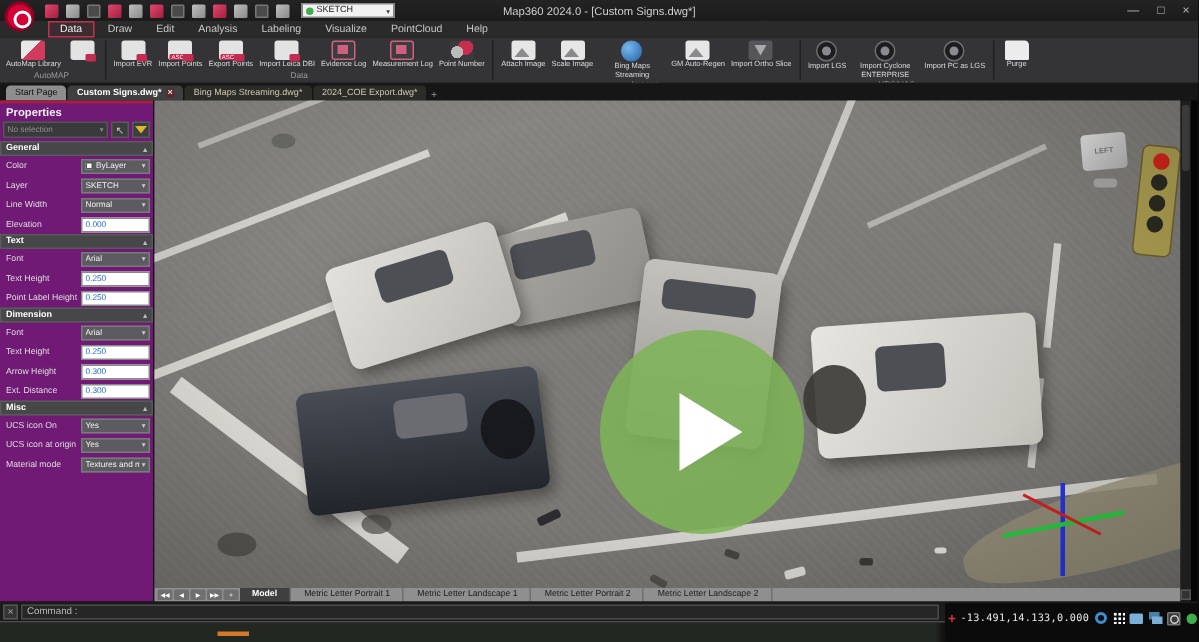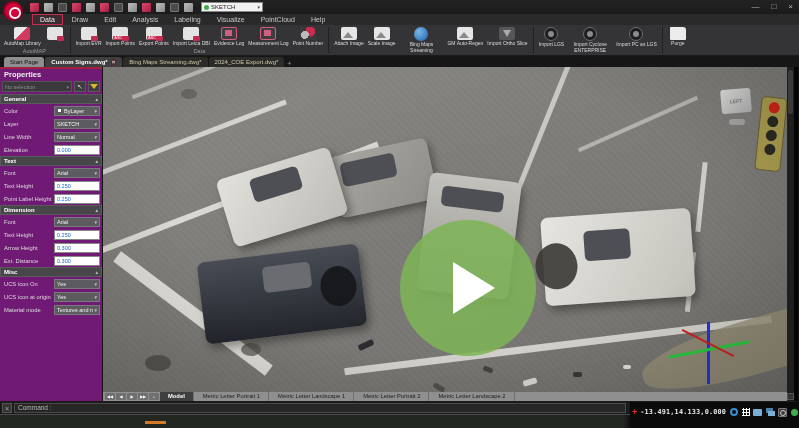--- a/index.html
+++ b/index.html
@@ -164,21 +164,21 @@
   .cmdx { width:10px; height:10px; margin-left:2px; background:#343434; color:#aaa; font-size:7px;
     line-height:10px; text-align:center; border:1px solid #555; }
   .cmdfield { width:612px; height:10px; margin-left:2px; background:#262626; border:1px solid #4a4a4a;
     color:#b8b8b8; font-size:6.5px; display:flex; align-items:center; padding-left:3px; }
   .bottomstrip { position:absolute; left:0; top:414px; width:799px; height:14px;
     background:linear-gradient(90deg,#232721 0 78%,#0b0b0b 79%); border-top:1px solid #4a4a4a; z-index:5; }
   .progress { position:absolute; left:145px; top:6px; width:21px; height:3px; background:#d4782a; }
   .statusbox { position:absolute; left:630px; top:402px; width:169px; height:20px; background:#0b0b0b;
     display:flex; align-items:center; gap:3px; padding-left:2px; z-index:15; }
   .scross { color:#e03030; font-size:9px; font-weight:bold; }
-  .scoords { color:#e8e8e8; font-size:6.8px; font-family:"DejaVu Sans Mono", monospace; letter-spacing:.2px;font-weight:bold; }
+  .scoords { color:#e8e8e8; font-size:6.8px; font-family:"DejaVu Sans Mono", monospace; letter-spacing:.2px; }
   .sicon { width:11px; height:11px; display:flex; align-items:center; justify-content:center; }
   .si-target { width:8px; height:8px; border:2px solid #3a8fd0; border-radius:50%; }
   .si-grid { width:8px; height:8px; background-image:radial-gradient(#fff 1px, transparent 1.2px);
     background-size:3px 3px; }
   .si-screen { width:9px; height:7px; background:#7ab0d8; border-radius:1px; }
   .si-layers { position:relative; width:9px; height:8px; }
   .si-layers::before { content:""; position:absolute; left:0; top:0; width:7px; height:5px; background:#4a80a8; }
   .si-layers::after { content:""; position:absolute; left:2px; top:3px; width:7px; height:5px; background:#7ab0d8; }
   .si-mag { width:9px; height:9px; background:#3b3b3b; border:1px solid #777; border-radius:1px; position:relative; }
   .si-mag::after { content:""; position:absolute; left:1px; top:1px; width:4px; height:4px;
@@ -204,20 +204,21 @@
       <span class="qicon q-red"></span>
       <span class="qicon q-gray"></span>
       <span class="qicon q-dark"></span>
       <span class="qicon q-gray"></span>
     </div>
     <div class="layercombo">
       <span class="dot"></span>
       <span class="txt">SKETCH</span>
       <span class="arr">▾</span>
     </div>
+    <div class="wintitle">Map360 2024.0 - [Custom Signs.dwg*]</div>
     <div class="winbtns">
       <span class="winbtn">—</span>
       <span class="winbtn">□</span>
       <span class="winbtn">×</span>
     </div>
   </div>
 
   <div class="menubar">
     <span class="mitem active">Data</span>
     <span class="mitem">Draw</span>

